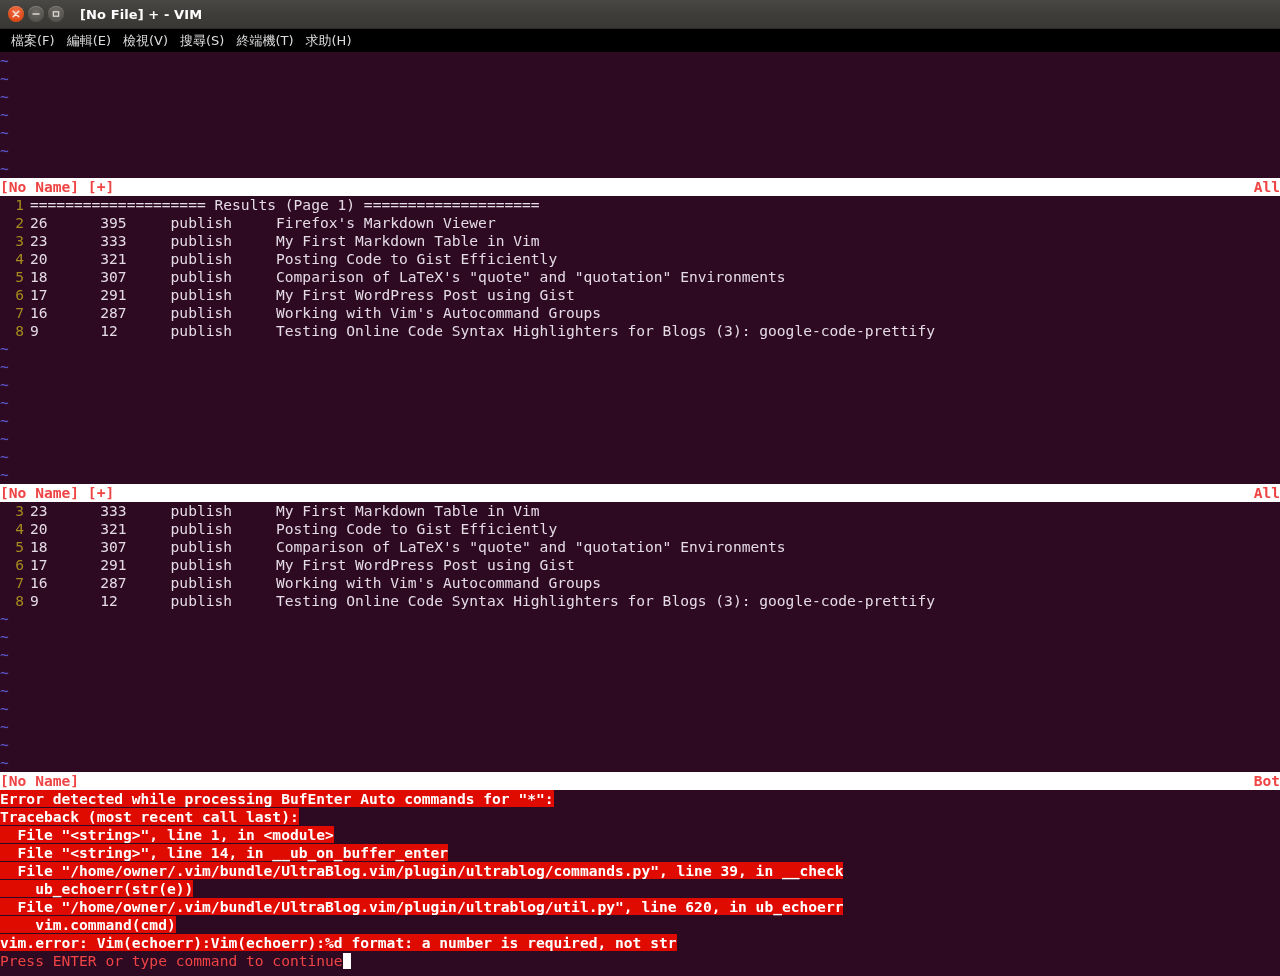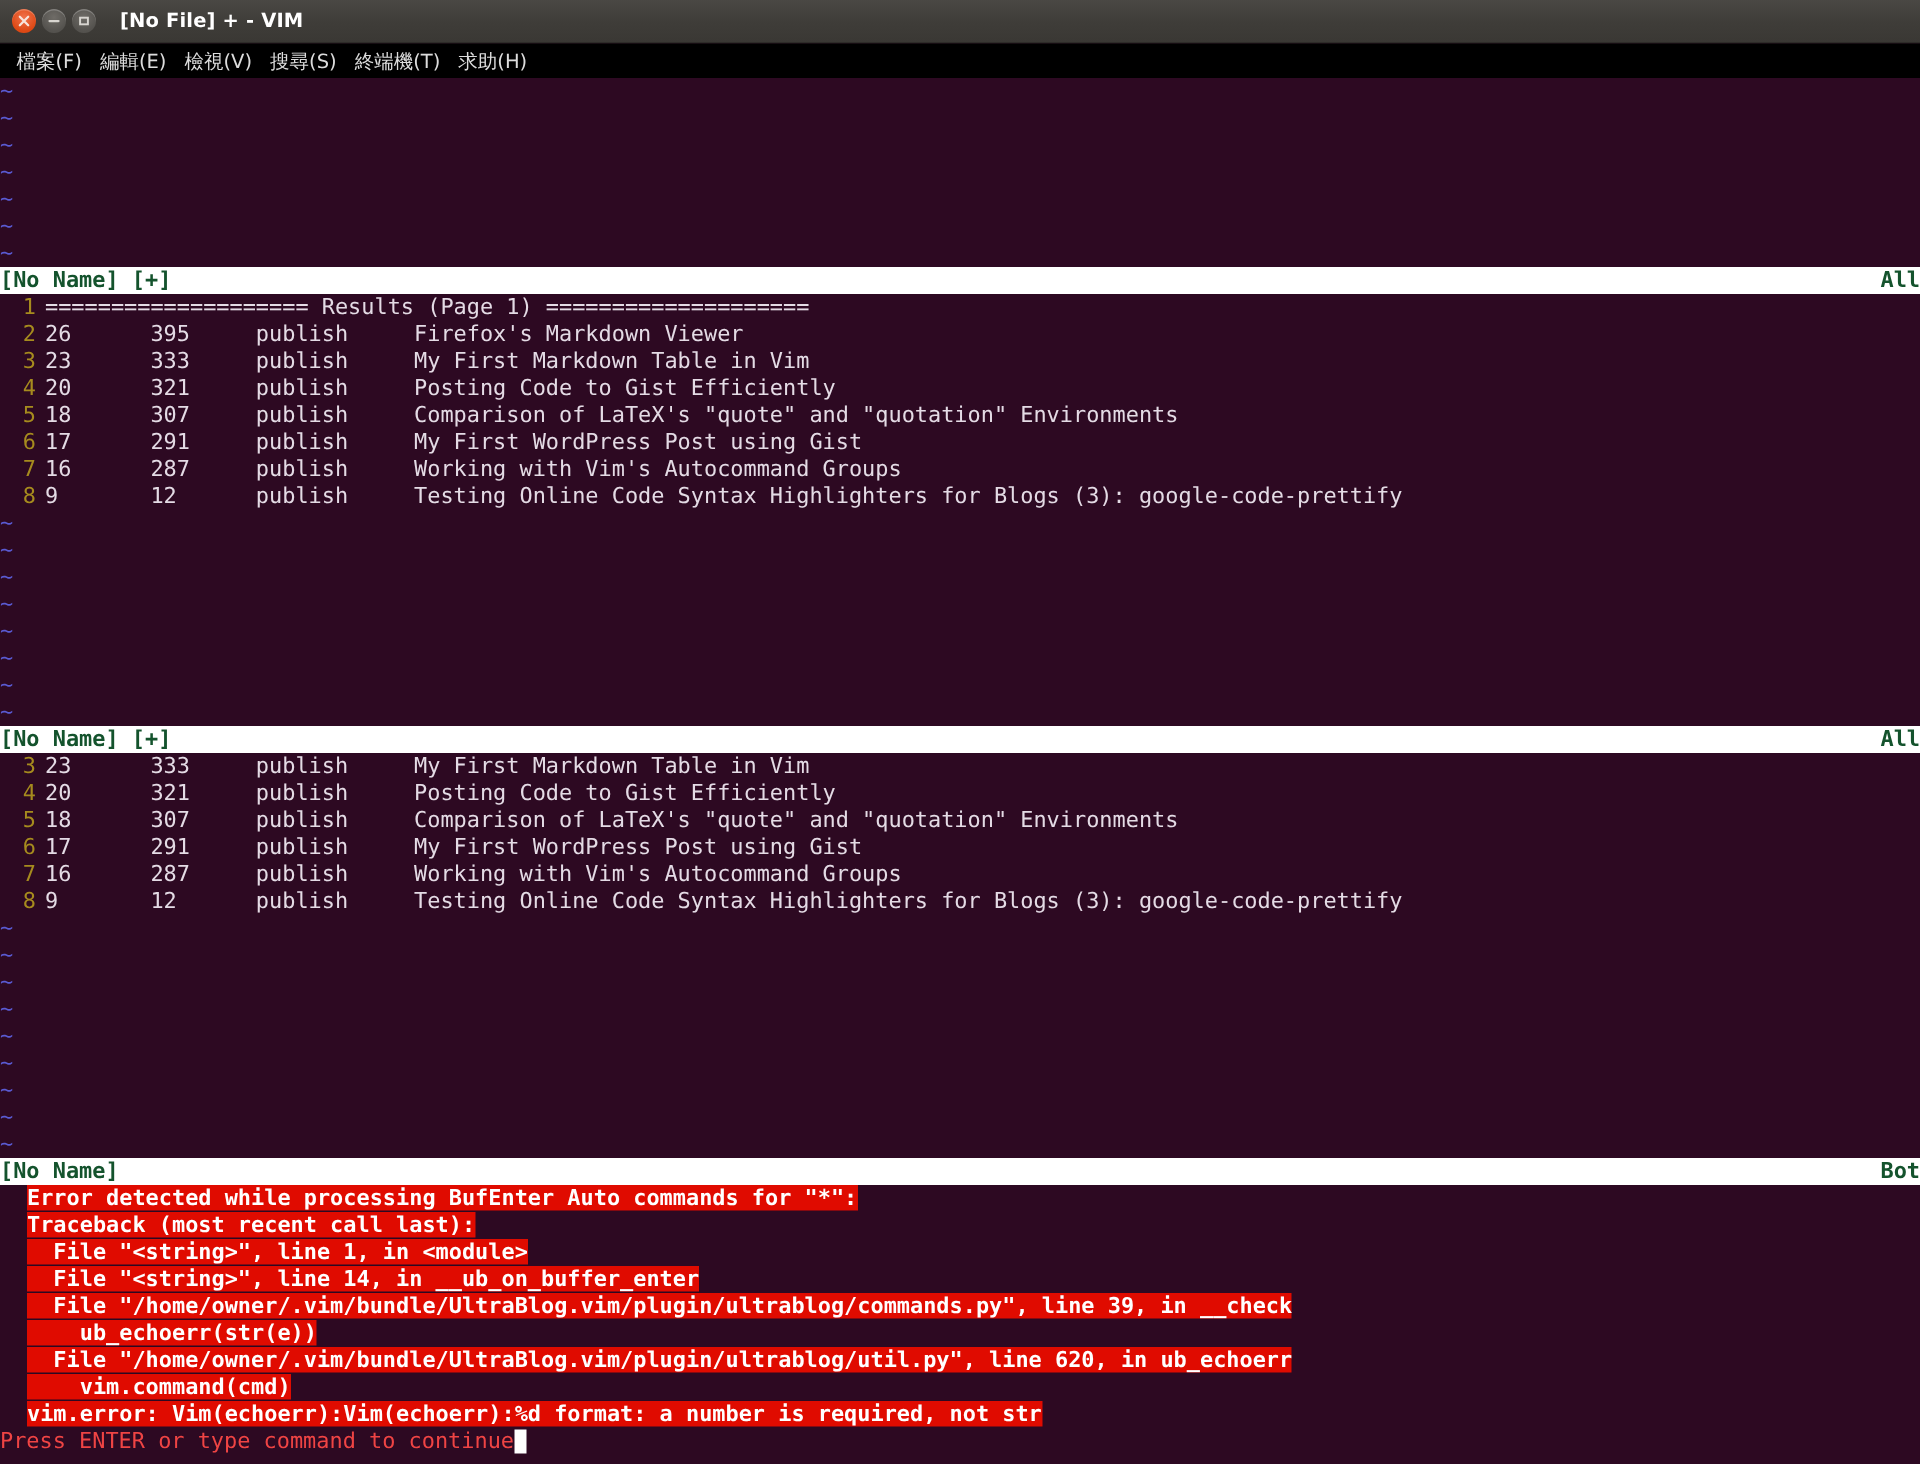--- a/index.html
+++ b/index.html
@@ -108,21 +108,21 @@
     padding-right: 6px;
     box-sizing: border-box;
   }
   .txt { color: #e4dbe5; margin-top: 12px; }
 
   
   .statusline {
     height: 18px;
     line-height: 18px;
     background: #ffffff;
-    color: #14532d;
+    color: #ef4444;
     font-weight: bold;
     font-size: 14.6px;
     white-space: pre;
     position: relative;
     overflow: hidden;
   }
   .statusline .sl-left {
     position: absolute; left: 0; top: 0;
   }
   .statusline .sl-pos {
@@ -132,21 +132,20 @@
     position: absolute; right: 0px; top: 0;
   }
 
   
   .errrow {
     height: 18px;
     line-height: 18px;
     white-space: pre;
     font-size: 14.6px;
     color: #ffffff;
-    padding-left: 18px;
   }
   .errrow span.e {
     background: #e00b00;
     color: #ffffff;
     font-weight: bold;
   }
   .greenrow {
     height: 18px;
     line-height: 18px;
     white-space: pre;

